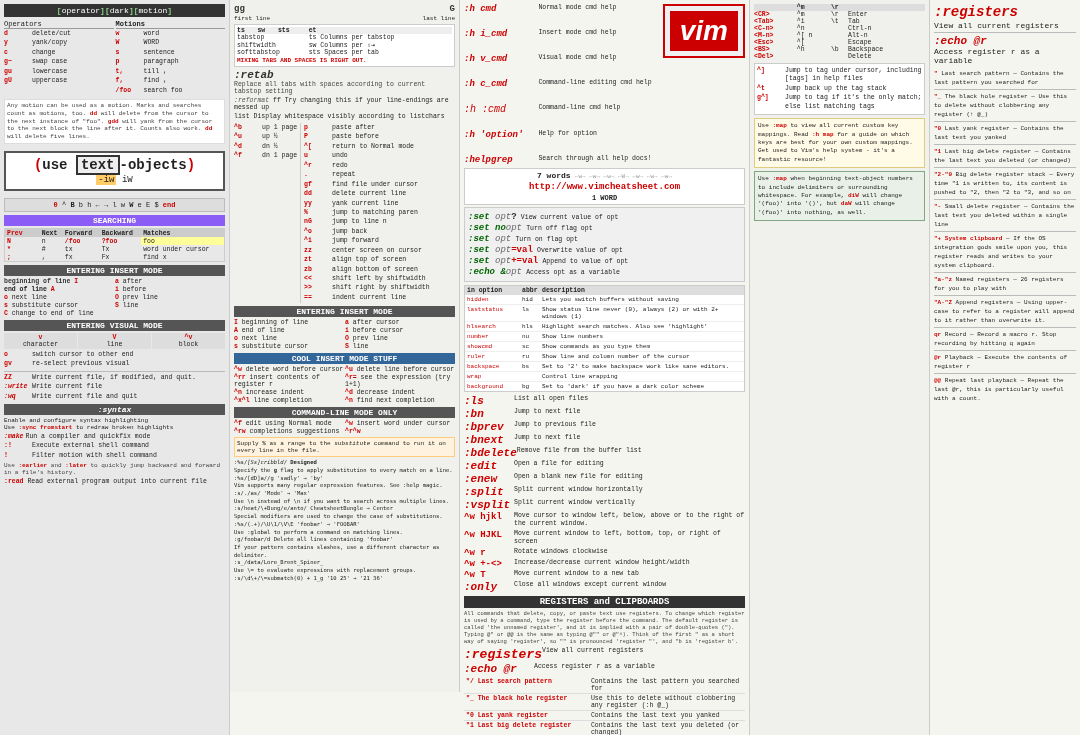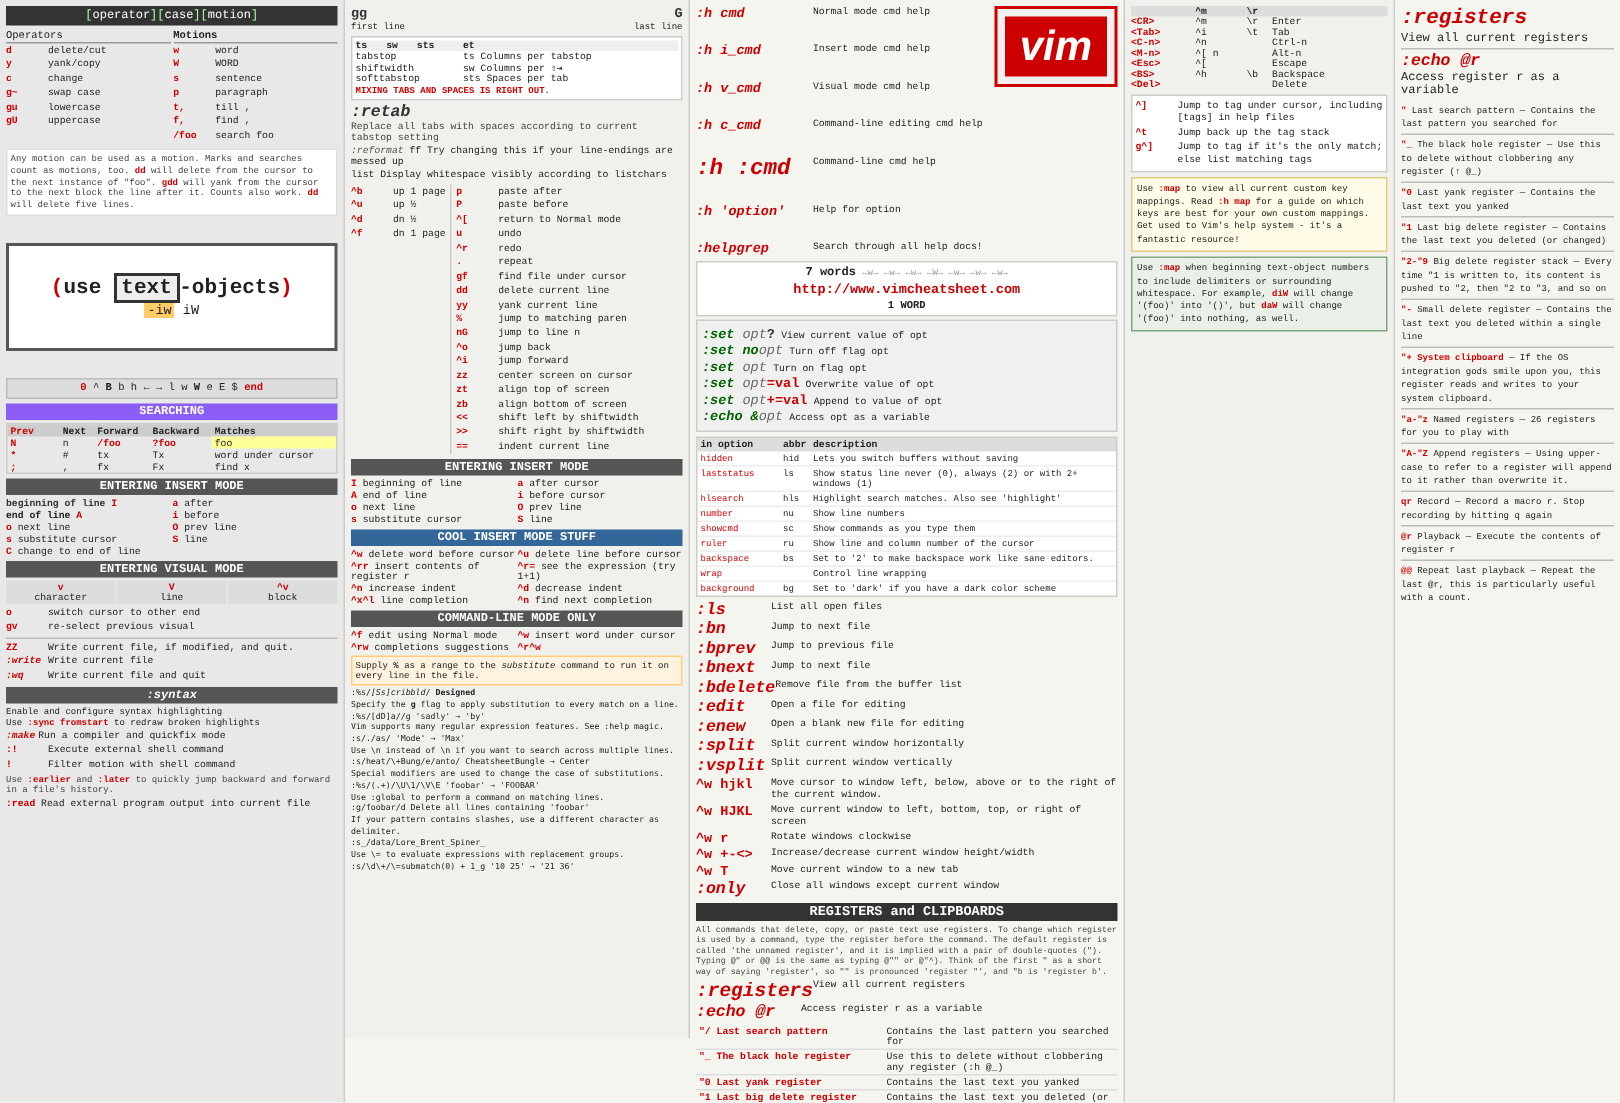--- a/index.html
+++ b/index.html
@@ -93,23 +93,23 @@
       background: #f0f0f0;
       border: 2px solid #cc0000;
       text-align: left;
       padding: 5px;
       margin-bottom: 4px;
     }
 
     .text-objects-box {
       background: #fff;
       border: 2px solid #555;
-      padding: 20px;
+      padding: 4px;
       text-align: center;
-      margin: 18px 0;
+      margin: 7px 0;
       font-size: 11px;
     }
 
     .word-url {
       font-size: 9px;
       font-weight: bold;
       color: #cc0000;
       text-align: center;
       margin: 2px 0;
     }
@@ -162,21 +162,21 @@
     .set-cmd .k { color: #006600; font-weight: bold; font-style: italic; font-size: 9px; }
   </style>
 </head>
 <body>
 
 <div class="main-container">
 
   <div class="col1">
 
     <div style="background:#333; color:#fff; padding:2px 4px; font-size:8px; text-align:center; margin-bottom:3px;">
-      <span style="color:#aaffaa;">[</span><span>operator</span><span style="color:#aaffaa;">]</span><span style="color:#aaffaa;">[</span><span>case</span><span style="color:#aaffaa;">]</span><span style="color:#aaffaa;">[</span><span>motion</span><span style="color:#aaffaa;">]</span>
+      <span style="color:#aaffaa;">[</span><span>operator</span><span style="color:#aaffaa;">]</span><span style="color:#aaffaa;">[</span><span>dark</span><span style="color:#aaffaa;">]</span><span style="color:#aaffaa;">[</span><span>motion</span><span style="color:#aaffaa;">]</span>
     </div>
 
     <div style="display:flex; gap:2px; margin-bottom:3px;">
       <div style="flex:1; font-size:6.5px;">
         <div style="font-weight:normal; font-size:7px; border-bottom:1px solid #999; margin-bottom:1px;">Operators</div>
         <div class="cmd-row">
             <span class="cmd-key">d</span>
             <span class="cmd-desc">delete/cut</span>
           </div>
         <div class="cmd-row">
@@ -563,21 +563,21 @@
       <div style="flex:1; font-size:6.5px;">
         <div style="display:grid; grid-template-columns:auto 1fr; gap:15px;">
           <div style="font-weight:bold; font-size:9px; color:#cc0000; font-style:italic;">:h cmd</div>
             <div>Normal mode cmd help</div>
           <div style="font-weight:bold; font-size:9px; color:#cc0000; font-style:italic;">:h i_cmd</div>
             <div>Insert mode cmd help</div>
           <div style="font-weight:bold; font-size:9px; color:#cc0000; font-style:italic;">:h v_cmd</div>
             <div>Visual mode cmd help</div>
           <div style="font-weight:bold; font-size:9px; color:#cc0000; font-style:italic;">:h c_cmd</div>
             <div>Command-line editing cmd help</div>
-          <div style="font-weight:bold; font-size:15px; color:#cc0000; font-style:italic;">:h :cmd</div>
+          <div style="font-weight:normal; font-size:10px; color:#cc0000; font-style:italic;">:h :cmd</div>
             <div>Command-line cmd help</div>
           <div style="font-weight:bold; font-size:9px; color:#cc0000; font-style:italic;">:h 'option'</div>
             <div>Help for option</div>
           <div style="font-weight:bold; font-size:9px; color:#cc0000; font-style:italic;">:helpgrep</div>
             <div>Search through all help docs!</div>
         </div>
       </div>
 
       <div style="text-align:center;">
         <div class="vim-logo-container">

